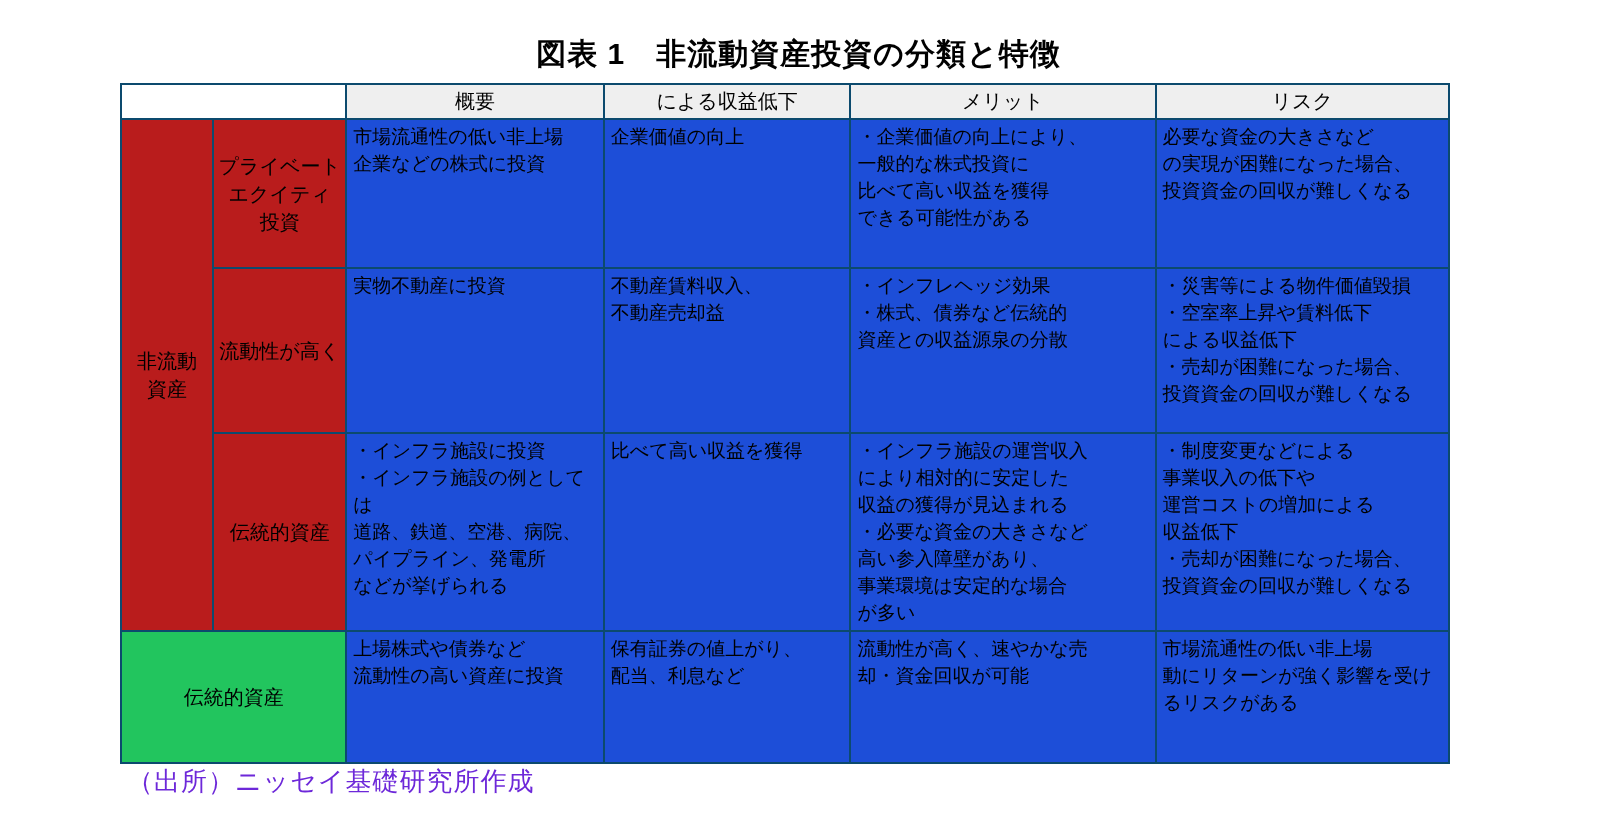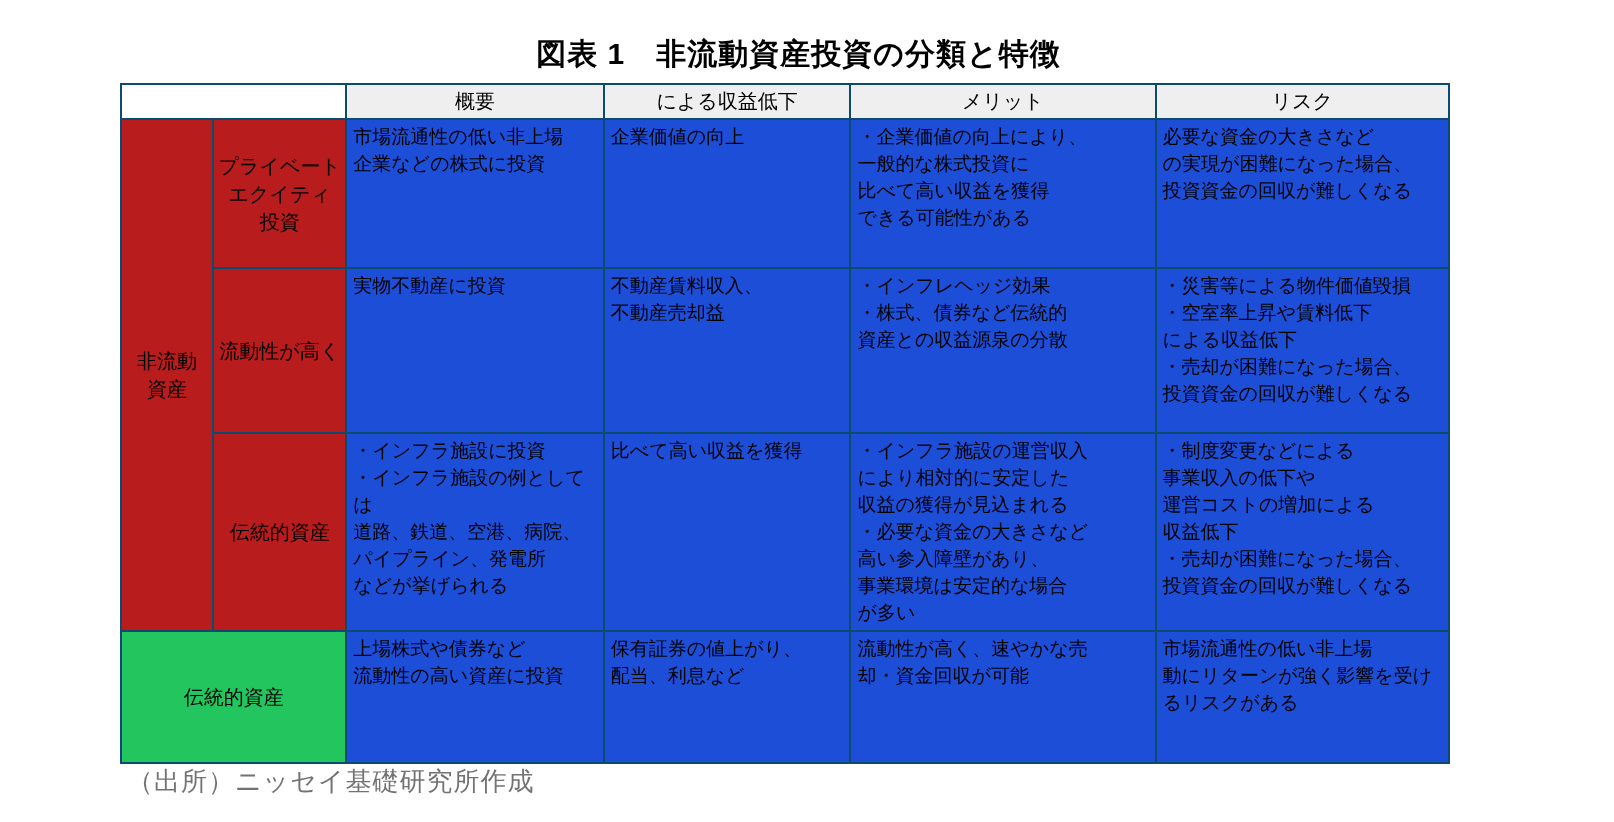--- a/index.html
+++ b/index.html
@@ -38,21 +38,21 @@
   }
   td.cell{
     background:#1d4ed8;text-align:left;vertical-align:top;
     font-size:19px;line-height:27px;white-space:pre-line;
     padding:3px 3px 3px 6px;
   }
 
   .source-note{
     position:absolute;left:127px;top:764px;
     font-family:"Liberation Serif","DejaVu Serif",serif;
-    font-size:26px;color:#737373;letter-spacing:1px;
+    font-size:26px;color:#6d28d9;letter-spacing:1px;
   }
 </style>
 </head>
 <body>
 
 <div class="page">
 
   <div class="figure-title">図表 1　非流動資産投資の分類と特徴</div>
 
   <table class="asset-table">

